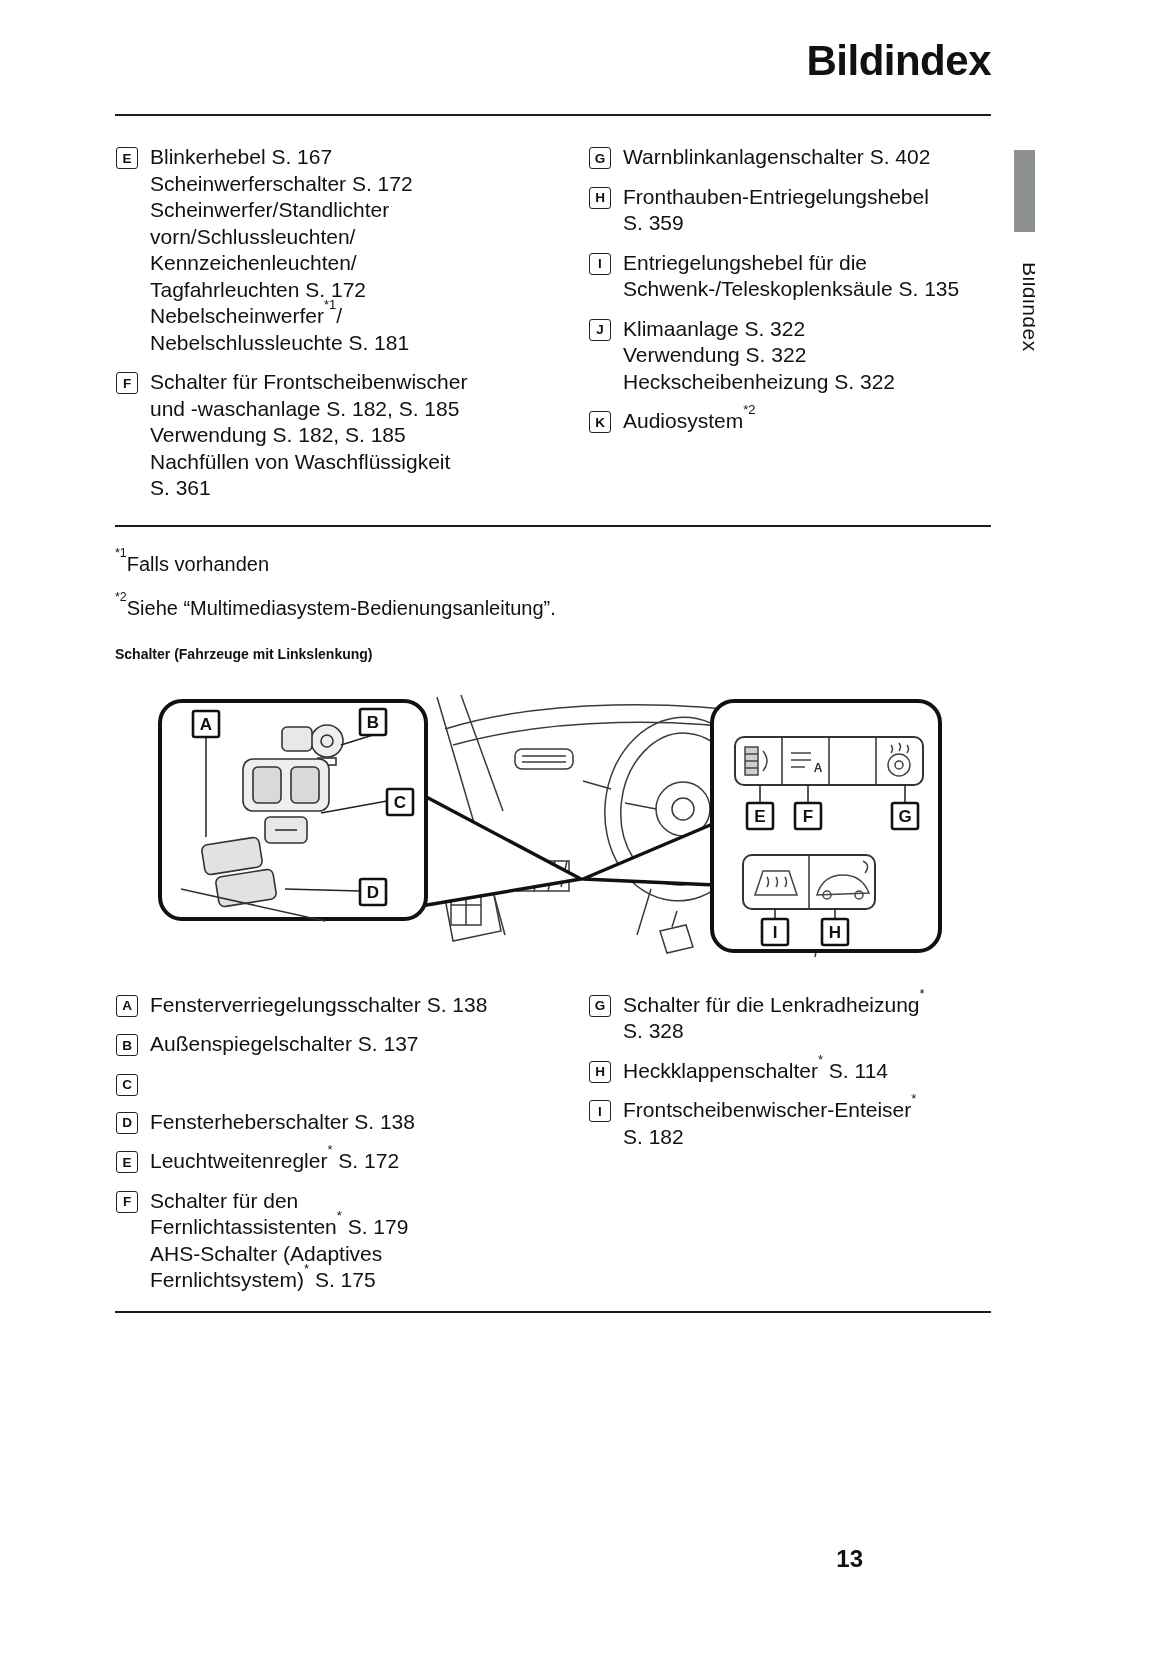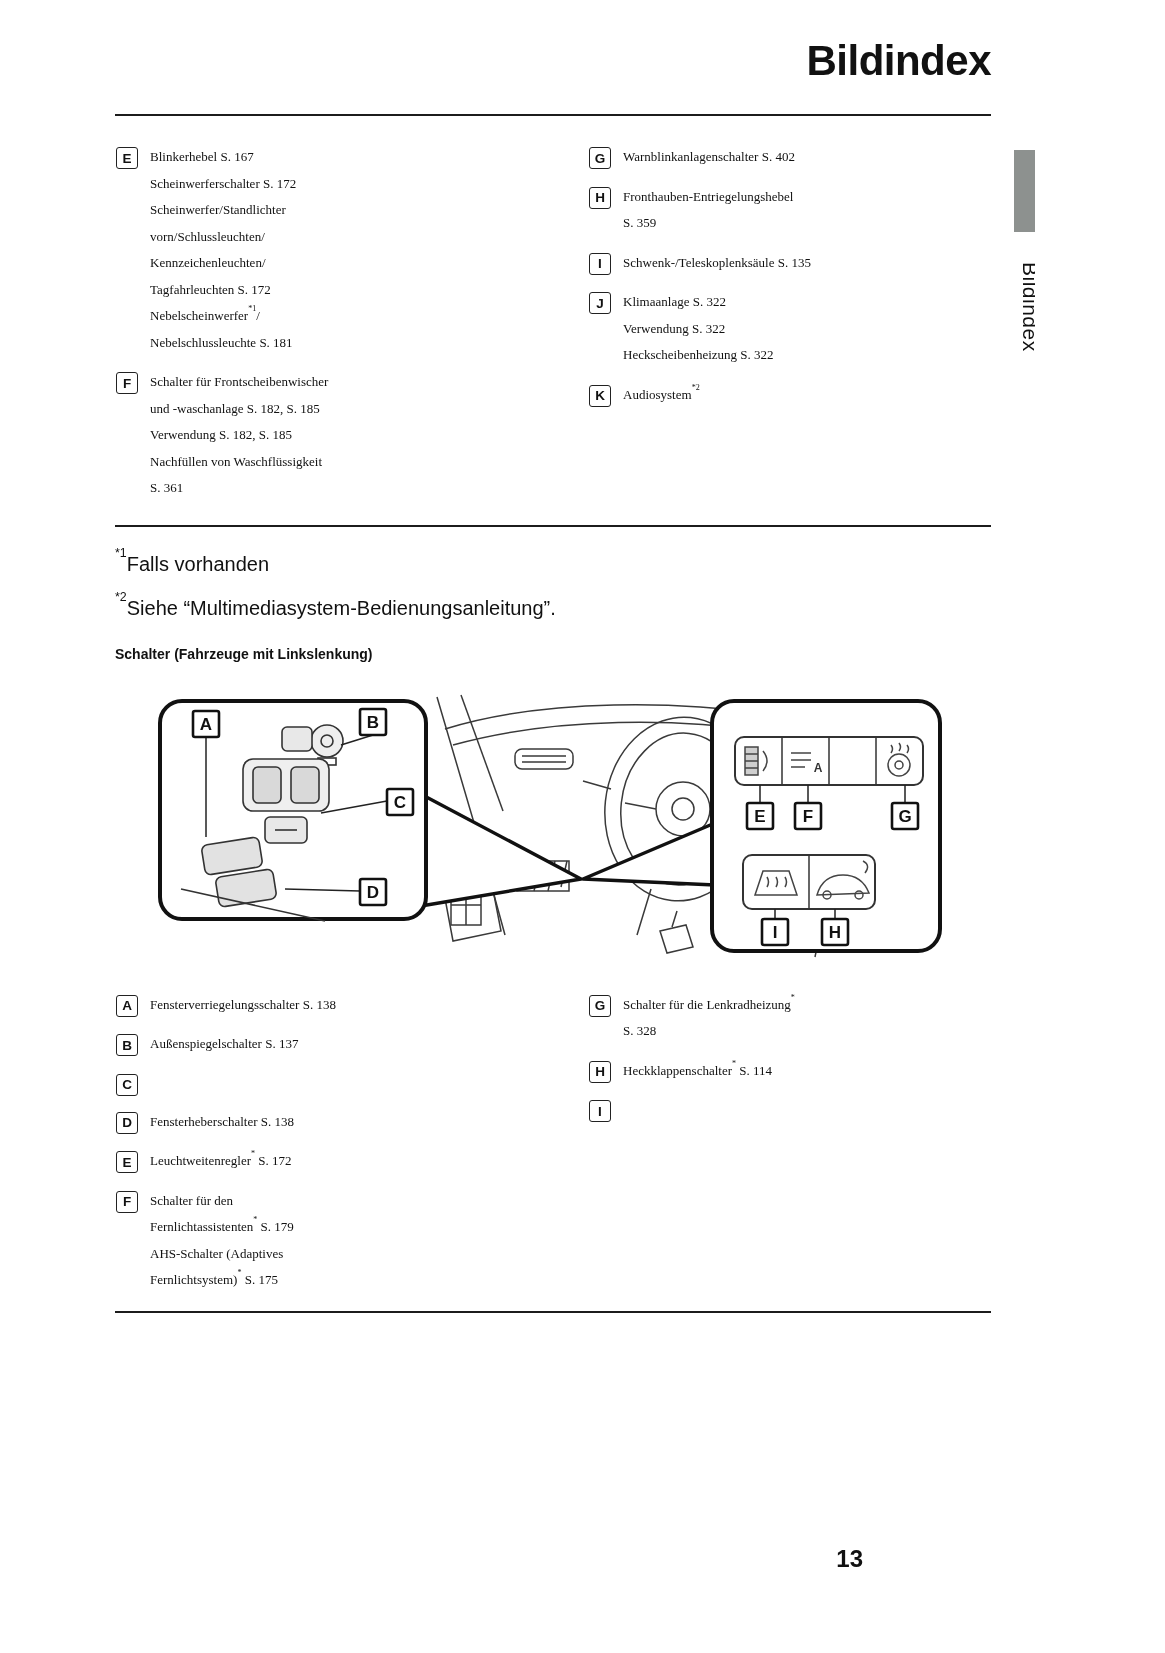--- a/index.html
+++ b/index.html
@@ -27,21 +27,21 @@
   .entry{display:flex;margin-bottom:13px;align-items:flex-start;}
   .keybox{
     flex:0 0 auto;
     width:20px;height:20px;
     border:1.7px solid #222;border-radius:3px;
     display:flex;align-items:center;justify-content:center;
     font-size:13.5px;font-weight:700;
     margin:3px 12px 0 1px;
     background:#fff;
   }
-  .entry-lines{font-size:13px;line-height:26.5px;font-family:Liberation Serif, serif;}
+  .entry-lines{font-size:21px;line-height:26.5px;}
   sup{font-size:0.62em;position:relative;top:-0.45em;line-height:0;}
   .footnotes{margin-top:22px;}
   .footnotes p{margin:0 0 14px 0;font-size:20px;line-height:30px;}
   h2.sub{font-size:14px;font-weight:700;margin:18px 0 0 0;line-height:26px;}
   figure.illustration{margin:26px 0 0 0;padding:0;width:876px;height:285px;}
   .grid2{margin-top:14px;}
   .footnote-bottom{margin:16px 0 0 0;font-size:19px;line-height:30px;}
   .page-number{position:absolute;top:1545px;right:172px;font-size:24px;font-weight:700;}
   .side-tab{position:absolute;left:1014px;top:150px;width:83px;height:82px;background:#8d918f;}
   .side-label{
@@ -98,20 +98,21 @@
           <div class="entry">
             <span class="keybox">H</span>
             <div class="entry-lines">
               <div class="line">Fronthauben-Entriegelungshebel</div>
               <div class="line">S. 359</div>
             </div>
           </div>
           <div class="entry">
             <span class="keybox">I</span>
             <div class="entry-lines">
+              <div class="line">Entriegelungshebel für die</div>
               <div class="line">Schwenk-/Teleskoplenksäule S. 135</div>
             </div>
           </div>
           <div class="entry">
             <span class="keybox">J</span>
             <div class="entry-lines">
               <div class="line">Klimaanlage S. 322</div>
               <div class="line">Verwendung S. 322</div>
               <div class="line">Heckscheibenheizung S. 322</div>
             </div>
@@ -302,20 +303,24 @@
             </div>
           </div>
           <div class="entry">
             <span class="keybox">H</span>
             <div class="entry-lines">
               <div class="line">Heckklappenschalter<sup>*</sup> S. 114</div>
             </div>
           </div>
           <div class="entry">
             <span class="keybox">I</span>
+            <div class="entry-lines">
+              <div class="line">Frontscheibenwischer-Enteiser<sup>*</sup></div>
+              <div class="line">S. 182</div>
+            </div>
           </div>
         </div>
     </section>
 
     <div class="rule rule-bottom"></div>
 
 
   </div>
 
   <div class="side-tab"></div>

